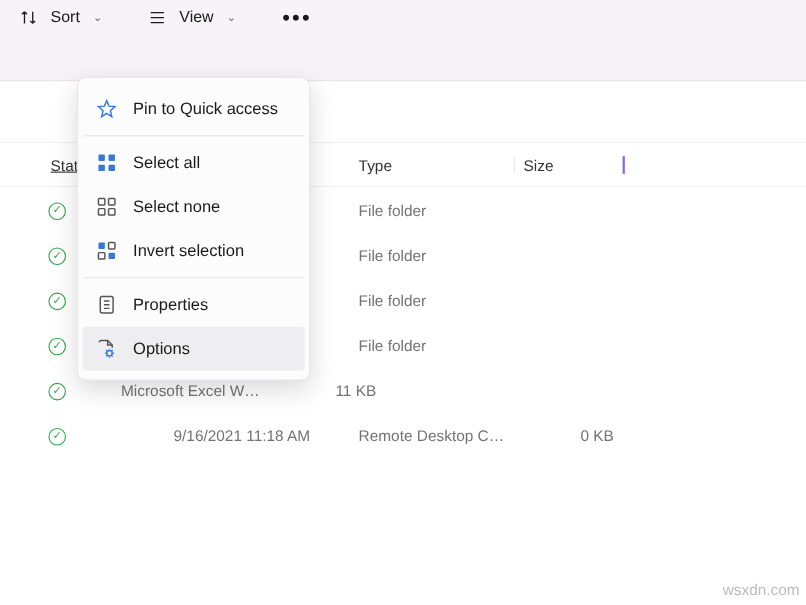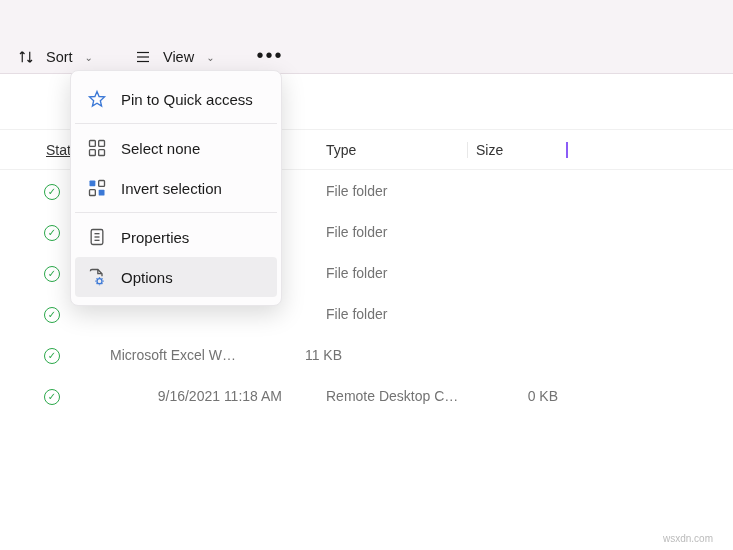--- a/index.html
+++ b/index.html
@@ -11,21 +11,21 @@
     width: 733px;
     height: 550px;
     overflow: hidden;
     position: relative;
   }
   .toolbar {
     height: 74px;
     background: #f7f3f6;
     border-bottom: 1px solid #e5dde3;
     display: flex;
-    align-items: flex-end;
+    align-items: flex-start;
     padding: 0 8px;
     gap: 24px;
   }
   .toolbar-btn {
     display: flex;
     align-items: center;
     gap: 10px;
     padding: 6px 8px;
     cursor: pointer;
     font-size: 14.5px;
@@ -97,22 +97,22 @@
     font-size: 15px;
     color: #1a1a1a;
     border-radius: 4px;
   }
   .menu-item.hover { background: #eeedef; text-align: center; }
   .menu-sep { height: 1px; background: #e8e6e9; margin: 4px 0; }
   .menu-icon { width: 20px; height: 20px; display: inline-flex; align-items: center; justify-content: center; flex-shrink: 0; }
   .watermark {
     position: absolute;
     bottom: 6px;
-    right: 20px;
-    font-size: 10px;
+    right: 6px;
+    font-size: 14px;
     color: #bbb;
   }
   .hdr-border { border-bottom: 1px solid #f0f0f0; }
 </style>
 </head>
 <body>
 
 <div class="toolbar">
   <div class="toolbar-btn">
     <span class="menu-icon">
@@ -191,20 +191,31 @@
     <span class="menu-icon">
       <svg viewBox="0 0 24 24" width="20" height="20" fill="none" stroke="#3b78d6" stroke-width="1.6">
         <polygon points="12,3 14.5,9 21,9.5 16,14 17.5,20.5 12,17 6.5,20.5 8,14 3,9.5 9.5,9"></polygon>
       </svg>
     </span>
     <span>Pin to Quick access</span>
   </div>
   <div class="menu-sep"></div>
   <div class="menu-item">
     <span class="menu-icon">
+      <svg viewBox="0 0 24 24" width="20" height="20" fill="#3b78d6">
+        <rect x="3" y="3" width="7" height="7" rx="1"></rect>
+          <rect x="14" y="3" width="7" height="7" rx="1"></rect>
+        <rect x="3" y="14" width="7" height="7" rx="1"></rect>
+          <rect x="14" y="14" width="7" height="7" rx="1"></rect>
+      </svg>
+    </span>
+    <span>Select all</span>
+  </div>
+  <div class="menu-item">
+    <span class="menu-icon">
       <svg viewBox="0 0 24 24" width="20" height="20" fill="none" stroke="#555" stroke-width="1.6">
         <rect x="3" y="3" width="7" height="7" rx="1"></rect>
           <rect x="14" y="3" width="7" height="7" rx="1"></rect>
         <rect x="3" y="14" width="7" height="7" rx="1"></rect>
           <rect x="14" y="14" width="7" height="7" rx="1"></rect>
       </svg>
     </span>
     <span>Select none</span>
   </div>
   <div class="menu-item">

